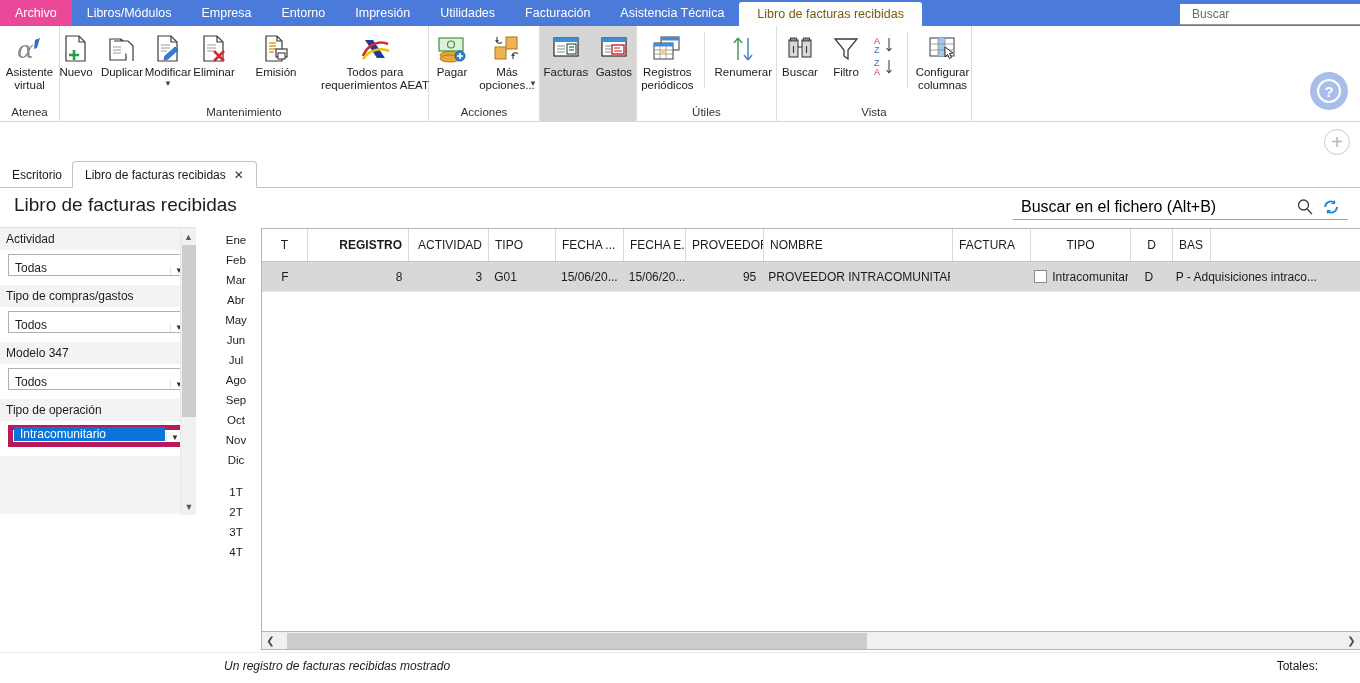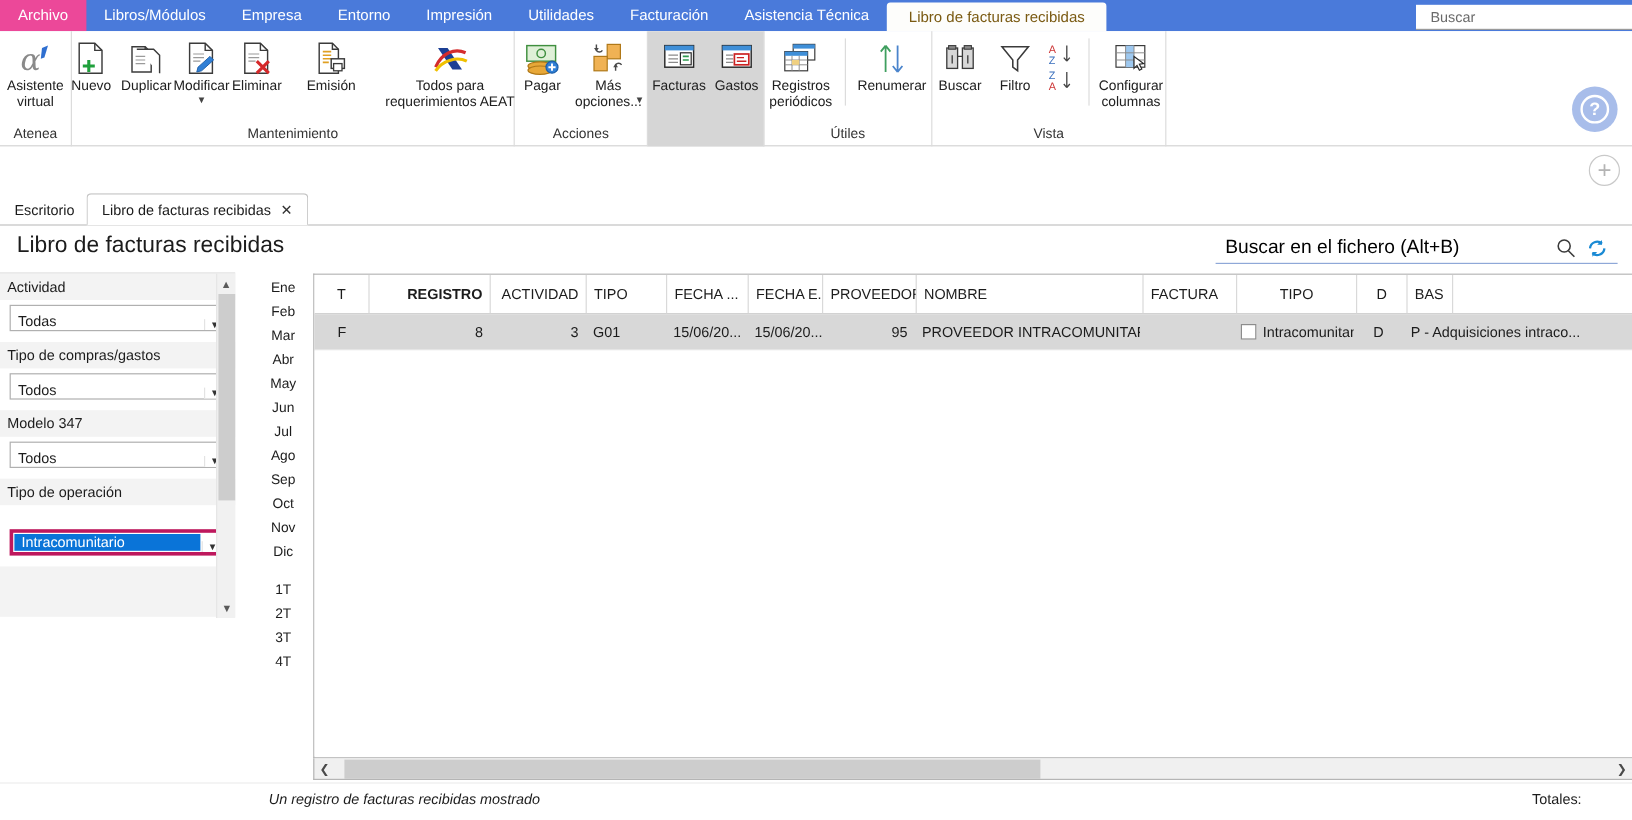--- a/index.html
+++ b/index.html
@@ -149,21 +149,21 @@
   .combo .val {
     flex: 1; display: flex; align-items: center; padding-left: 6px;
     font-size: 12px; color: #1c1c1c; overflow: hidden; white-space: nowrap;
   }
   .combo.focused .val { background: #0a74d8; color: #ffffff; margin: 1px; }
   .combo .arrow {
     width: 17px; display: flex; align-items: center; justify-content: center;
     border-left: 1px solid #e3e3e3; background: #ffffff;
     font-size: 8px; color: #333;
   }
-  .combo.focused { border: 3px solid #be185d; margin-top: 16px; }
+  .combo.focused { border: 5px solid #be185d; }
   .filters-scroll {
     position: absolute; right: 0; top: 0; width: 16px; height: 287px;
     background: #f1f1f1; border-left: 1px solid #e6e6e6;
   }
   .fs-arrow {
     height: 17px; display: flex; align-items: center; justify-content: center;
     color: #5a5a5a; font-size: 9px;
   }
   .fs-thumb {
     position: absolute; top: 17px; left: 1px; width: 14px; height: 172px;

